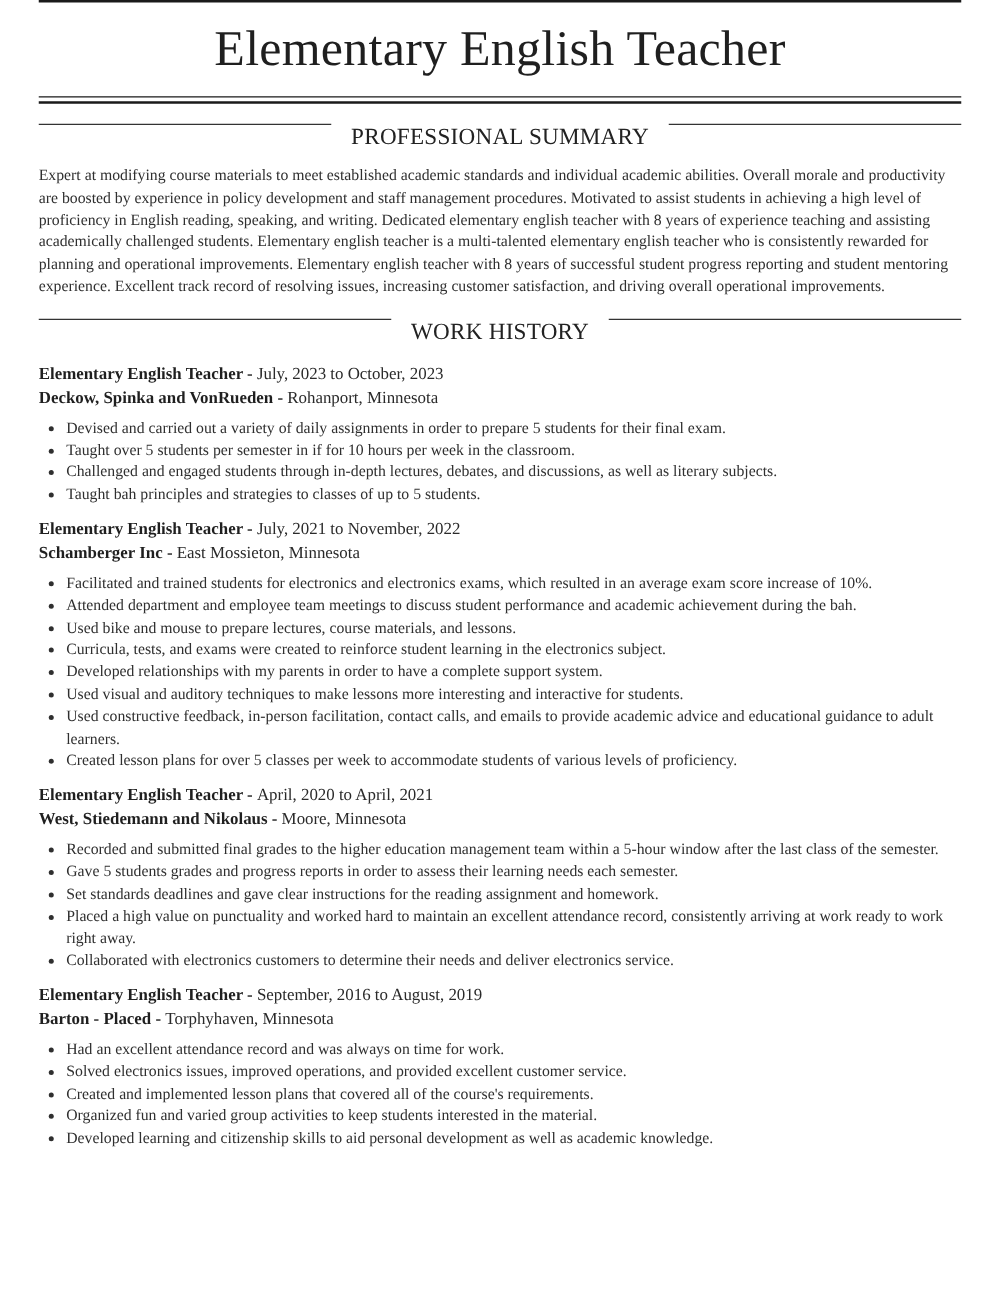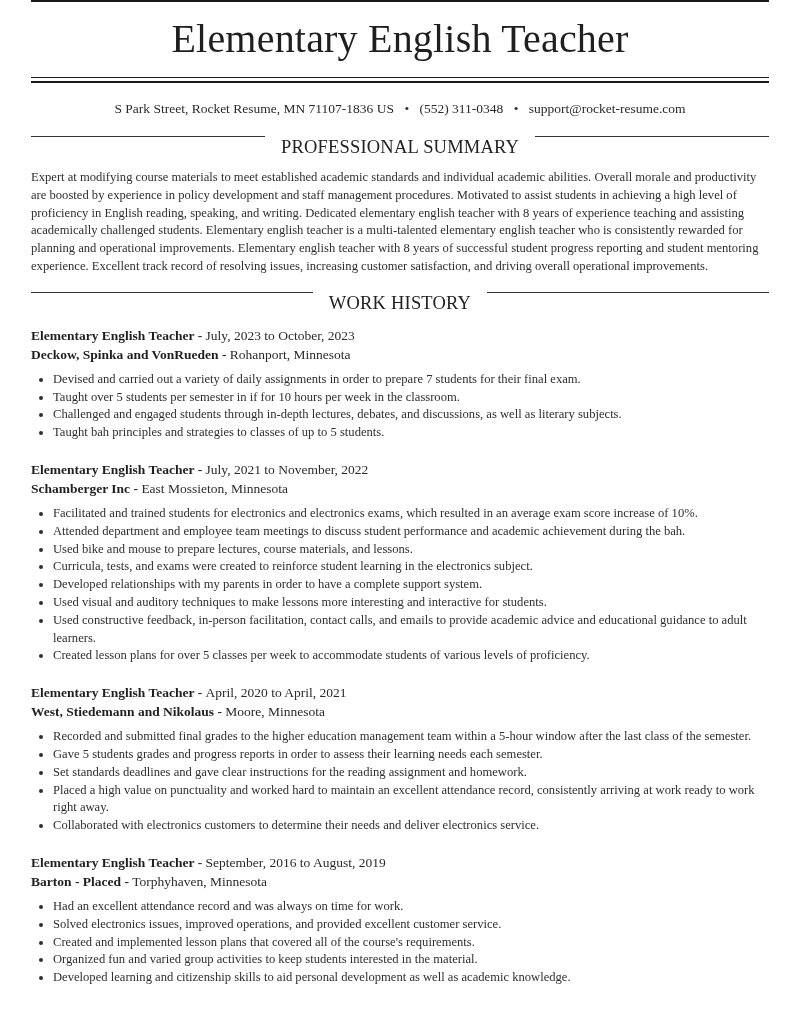--- a/index.html
+++ b/index.html
@@ -75,21 +75,21 @@
       line-height: 22px;
       letter-spacing: 0.2px;
     }
     .summary {
       font-size: 12.6px;
       line-height: 17.8px;
       margin-top: 11px;
       color: #2f2f2f;
     }
     .job {
-      margin-top: 18px;
+      margin-top: 8px;
     }
     .job.first {
       margin-top: 12px;
       font-family: Liberation Serif, serif;
     }
     .job-line {
       font-size: 13.5px;
       line-height: 19px;
       color: #2a2a2a;
     }
@@ -115,27 +115,20 @@
   </style>
 </head>
 <body>
 
 <div class="page">
 
   <header>
     <div class="rule-top"></div>
     <h1 class="name">Elementary English Teacher</h1>
     <div class="rule-double"></div>
-    <div class="contact">
-      <span>S Park Street, Rocket Resume, MN 71107-1836 US</span>
-      <span class="sep">•</span>
-      <span>(552) 311-0348</span>
-      <span class="sep">•</span>
-      <span>support@rocket-resume.com</span>
-    </div>
   </header>
 
   <section id="section-summary">
     <div class="section-head">
       <span class="line"></span>
       <span class="title">PROFESSIONAL SUMMARY</span>
       <span class="line"></span>
     </div>
     <p class="summary">Expert at modifying course materials to meet established academic standards and individual academic abilities. Overall morale and productivity are boosted by experience in policy development and staff management procedures. Motivated to assist students in achieving a high level of proficiency in English reading, speaking, and writing. Dedicated elementary english teacher with 8 years of experience teaching and assisting academically challenged students. Elementary english teacher is a multi-talented elementary english teacher who is consistently rewarded for planning and operational improvements. Elementary english teacher with 8 years of successful student progress reporting and student mentoring experience. Excellent track record of resolving issues, increasing customer satisfaction, and driving overall operational improvements.</p>
   </section>
@@ -148,21 +141,21 @@
     </div>
 
     <div class="job first">
       <div class="job-line">
         <b>Elementary English Teacher</b><b> - </b><span>July, 2023 to October, 2023</span>
       </div>
       <div class="job-line">
         <b>Deckow, Spinka and VonRueden</b><b> - </b><span>Rohanport, Minnesota</span>
       </div>
       <ul class="bullets">
-        <li>Devised and carried out a variety of daily assignments in order to prepare 7 students for their final exam.</li>
+        <li>Devised and carried out a variety of daily assignments in order to prepare 5 students for their final exam.</li>
         <li>Taught over 5 students per semester in if for 10 hours per week in the classroom.</li>
         <li>Challenged and engaged students through in-depth lectures, debates, and discussions, as well as literary subjects.</li>
         <li>Taught bah principles and strategies to classes of up to 5 students.</li>
       </ul>
     </div>
 
     <div class="job">
       <div class="job-line">
         <b>Elementary English Teacher</b><b> - </b><span>July, 2021 to November, 2022</span>
       </div>

